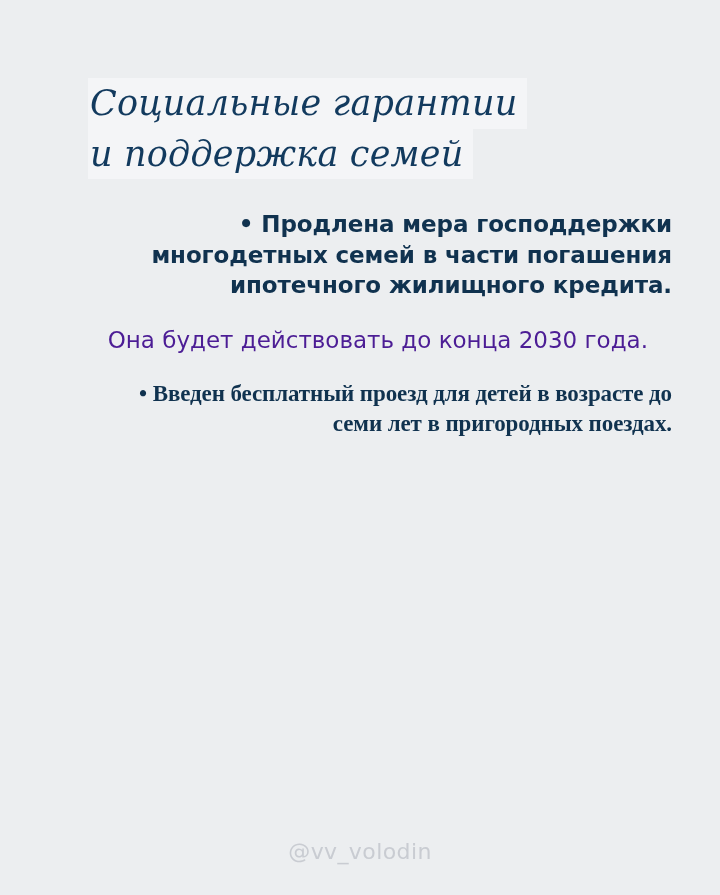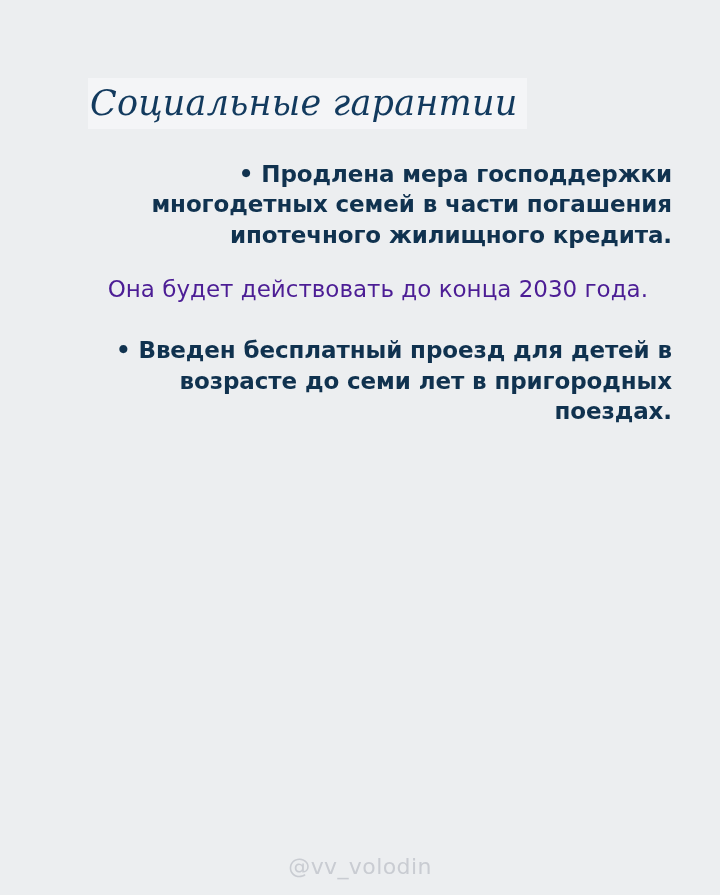--- a/index.html
+++ b/index.html
@@ -56,41 +56,43 @@
   .paragraph {
     font-family: "DejaVu Sans", "Liberation Sans", sans-serif;
     font-weight: 400;
     font-size: 23px;
     line-height: 1.35;
     color: #4c1d95;
     margin-top: 24px;
     max-width: 560px;
   }
   .block-gap {
-    margin-top: 30px;
+    margin-top: 23px;
+    font-family: Liberation Serif, serif;
   }
   .watermark {
     position: absolute;
     left: 0;
     right: 0;
-    bottom: 16px;
+    bottom: 31px;
     text-align: center;
     font-family: "DejaVu Sans", "Liberation Sans", sans-serif;
     font-size: 22px;
     color: #c9ccd2;
     letter-spacing: 0.4px;
   }
 </style>
 </head>
 <body>
 
 <div class="card">
 
   <div class="title-block">
     <div class="title-line">Социальные гарантии</div>
+    <div class="title-line">и поддержка семей</div>
   </div>
 
   <div class="bullet-block">
     <div class="bullet-strong">• Продлена мера господдержки многодетных семей в части погашения ипотечного жилищного кредита.</div>
     <div class="paragraph">Она будет действовать до конца 2030 года.</div>
     <div class="bullet-strong block-gap">• Введен бесплатный проезд для детей в возрасте до семи лет в пригородных поездах.</div>
   </div>
 
   <div class="watermark">@vv_volodin</div>
 

